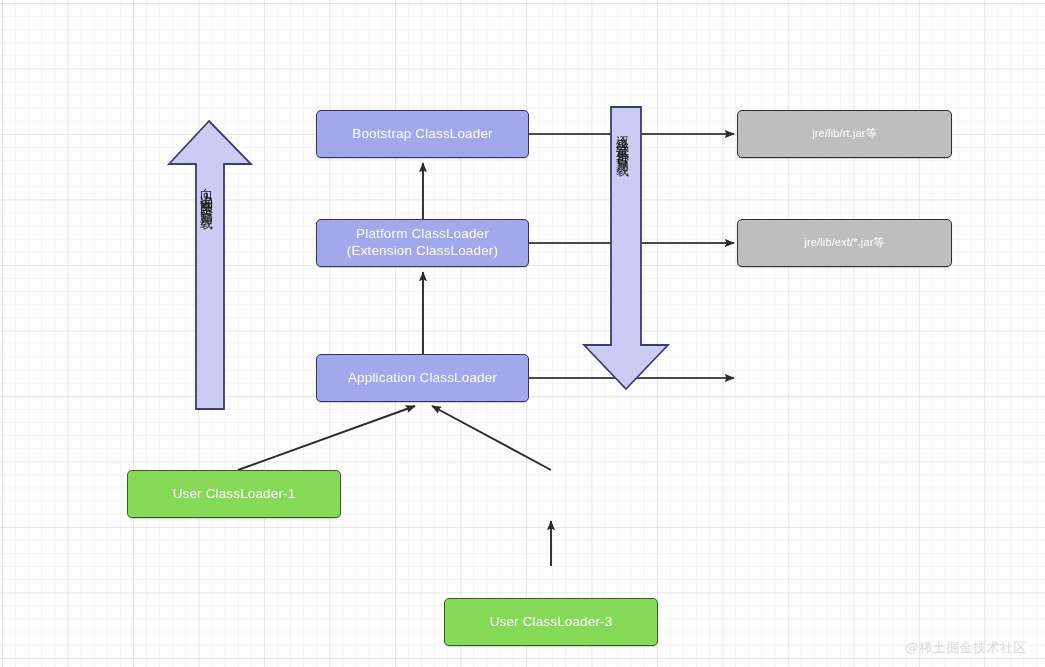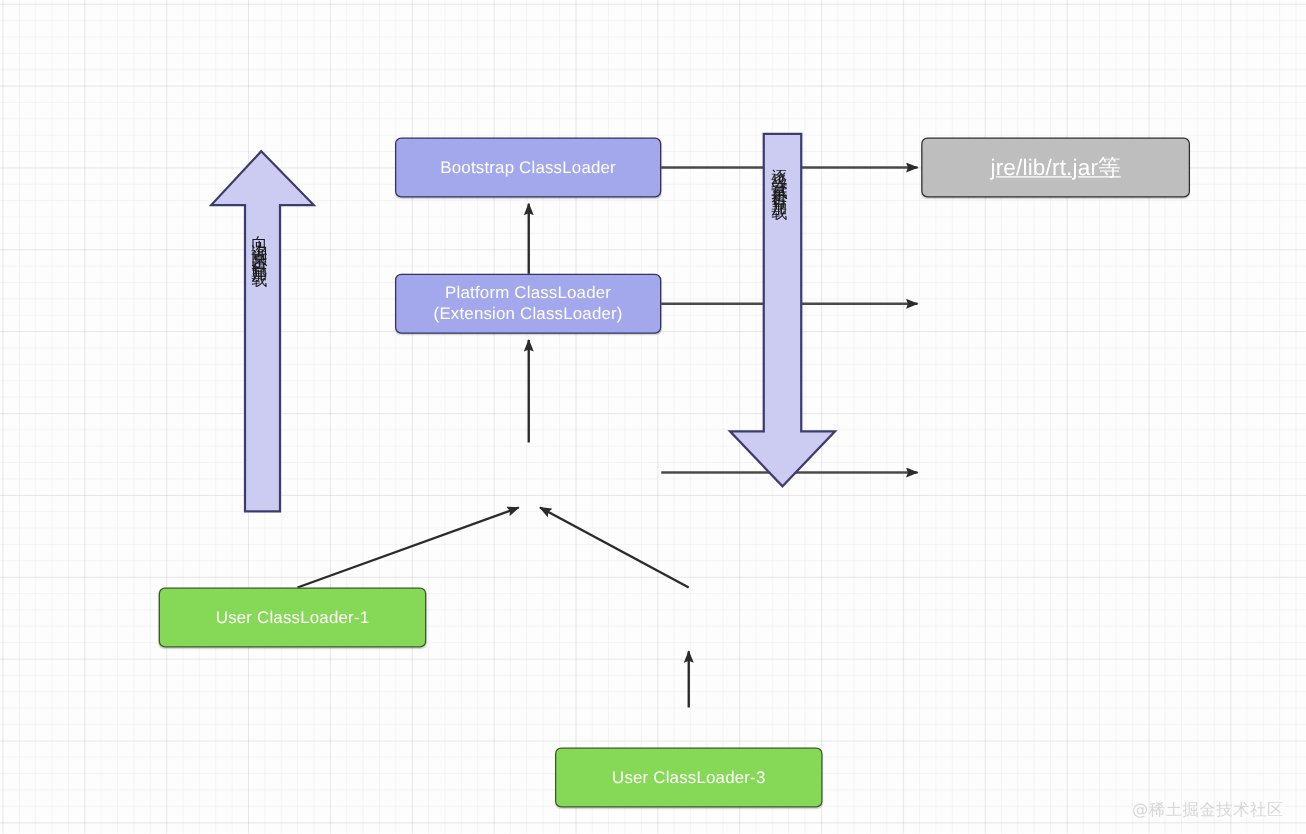--- a/index.html
+++ b/index.html
@@ -46,23 +46,22 @@
   }
   .node-blue {
     background: #a3a7ec;
     border: 1.6px solid #32325a;
     font-size: 13.5px;
     box-shadow: 0 1px 1px rgba(0,0,0,0.18);
   }
   .node-gray {
     background: #bebebe;
     border: 1.8px solid #2f2f2f;
-    font-size: 18px;
+    font-size: 11px;
     box-shadow: 0 1px 1px rgba(0,0,0,0.18);
-    text-decoration: underline;
   }
   .node-green {
     background: #86d957;
     border: 1.8px solid #3b5c28;
     font-size: 13.5px;
     box-shadow: 0 1px 1px rgba(0,0,0,0.18);
   }
   .big-arrow {
     position: absolute;
   }
@@ -125,23 +124,25 @@
       <path d="M46 285 L88 241 L61 241 L61 3 L31 3 L31 241 L4 241 Z" fill="#ccccf2" stroke="#3c3c6e" stroke-width="1.8" stroke-linejoin="miter"></path>
     </svg>
   </div>
   <div class="arrow-label" style="left:616px; top:125px; height:180px;">逐级尝试是否可加载</div>
 
   <div class="node node-blue" style="left:316px; top:219px; width:213px; height:48px;">Platform ClassLoader
 (Extension ClassLoader)</div>
 
   <div class="node node-blue" style="left:316px; top:110px; width:213px; height:48px;">Bootstrap ClassLoader</div>
 
+  <div class="node node-blue" style="left:316px; top:354px; width:213px; height:48px;">Application ClassLoader</div>
 
   <div class="node node-gray" style="left:737px; top:110px; width:215px; height:48px;">jre/lib/rt.jar等</div>
 
+  <div class="node node-gray" style="left:737px; top:219px; width:215px; height:48px;">jre/lib/ext/*.jar等</div>
 
 
   <div class="node node-green" style="left:127px; top:470px; width:214px; height:48px;">User ClassLoader-1</div>
 
 
   <div class="node node-green" style="left:444px; top:566px; width:214px; height:48px;margin-top:32px;">User ClassLoader-3</div>
 
   <div id="watermark">@稀土掘金技术社区</div>
 
 </div>

